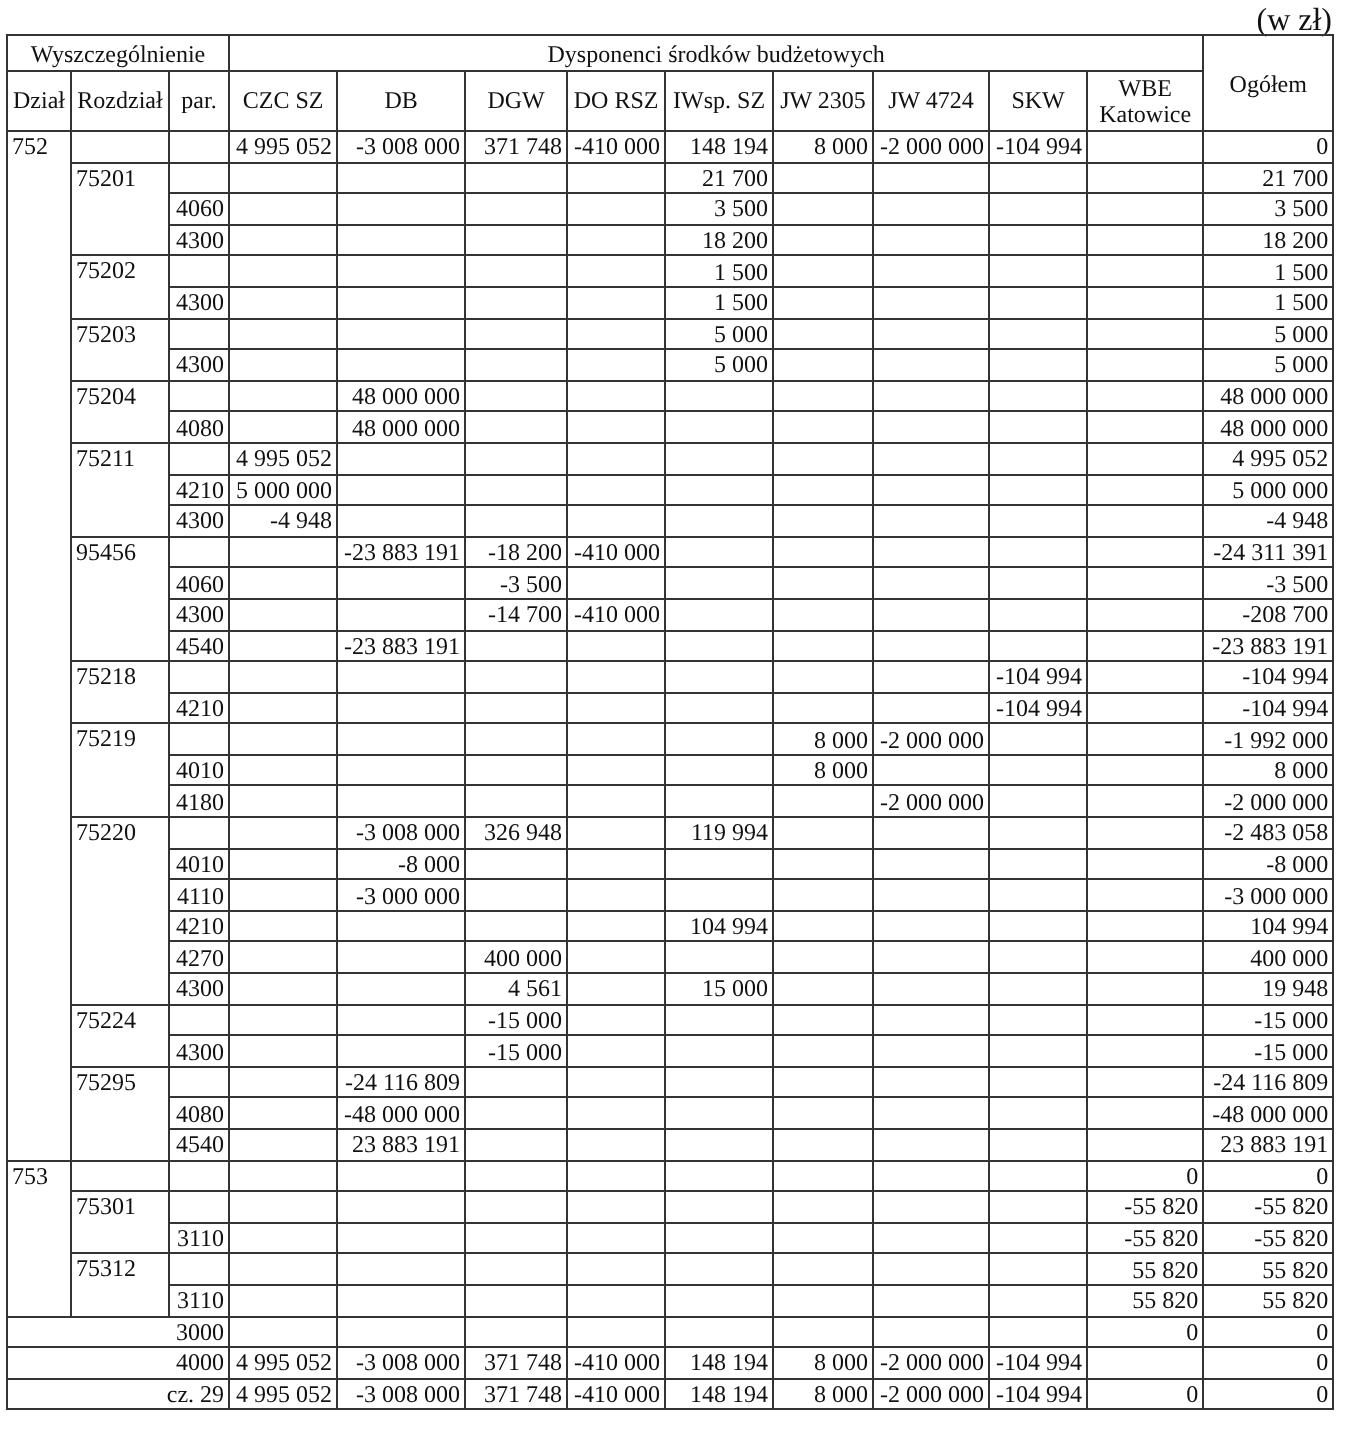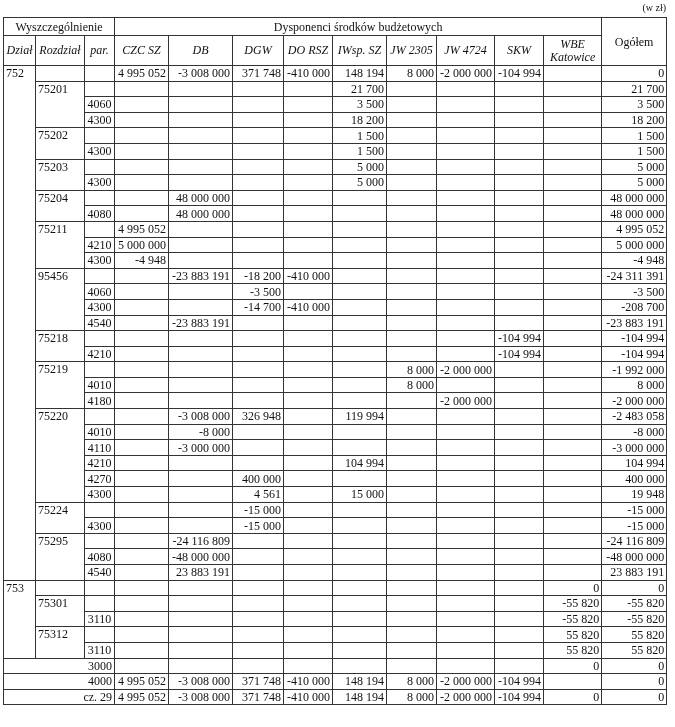--- a/index.html
+++ b/index.html
@@ -1,29 +1,29 @@
 <!DOCTYPE html>
 <html><head>
 <meta charset="utf-8">
 <style>
   html, body { margin: 0; padding: 0; background: #ffffff; }
   body { width: 675px; height: 727px; position: relative; overflow: hidden;
          font-family: "Liberation Serif", "DejaVu Serif", serif; color: #111; }
-  .unit { position: absolute; right: 9px; top: 2px; font-size: 10px; }
+  .unit { position: absolute; right: 9px; top: 2px; font-size: 16px; }
   table { position: absolute; left: 3px; top: 17px; border-collapse: collapse;
           table-layout: fixed; width: 663px; font-size: 12px; }
   td, th { border: 1px solid #333; padding: 0 2px; height: 14.6px; line-height: 14px;
            white-space: nowrap; font-weight: normal; overflow: hidden; }
   th { text-align: center; vertical-align: middle; }
   .h1 th { height: 17px; }
-  .h2 th { height: 29px; line-height: 13px; font-style: italic; }
+  .h2 th { height: 29px; line-height: 13px; }
   td.num { text-align: right; }
   td.c { text-align: right; }
   td.dz, td.rz { vertical-align: top; text-align: left; }
-  td.par { text-align: center; }
+  td.par { text-align: right; }
 </style>
 </head>
 <body>
 
 <div class="unit">(w zł)</div>
 
 <table>
   <colgroup>
     <col style="width:32px">
       <col style="width:49px">

